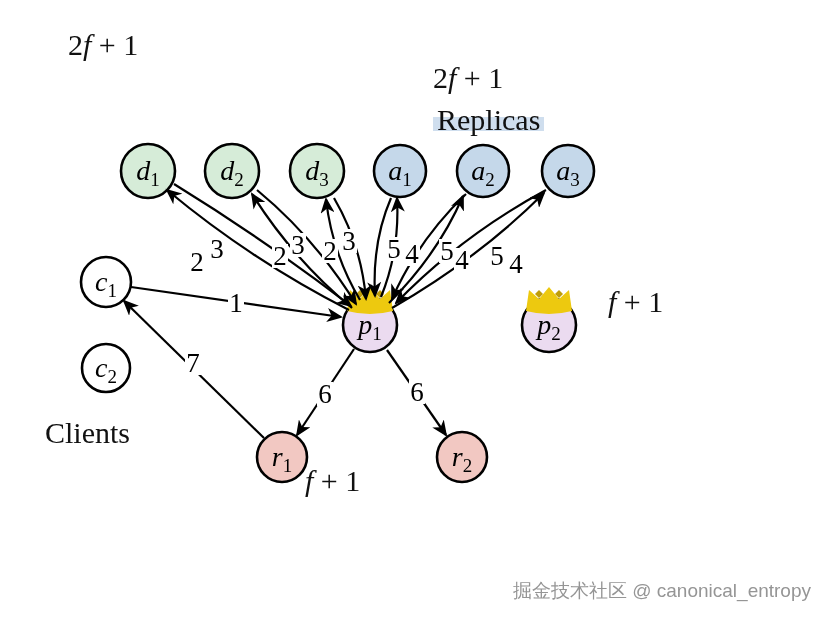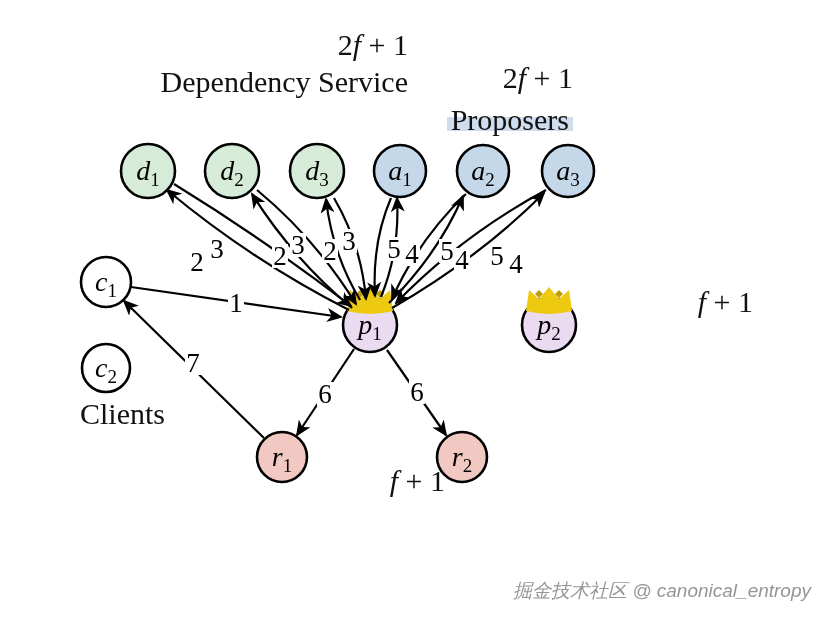--- a/index.html
+++ b/index.html
@@ -1,27 +1,27 @@
 <!DOCTYPE html>
 <html><head>
 <meta charset="utf-8">
 <style>
   html,body { margin:0; padding:0; background:#ffffff; }
   .page {
     position:relative; width:821px; height:622px; background:#ffffff;
     font-family:"Liberation Serif", serif; color:#111; overflow:hidden;
   }
   #diagram { position:absolute; left:0; top:0; }
-  .grp { position:absolute; text-align:right; font-size:30px; line-height:37px; }
+  .grp { position:absolute; text-align:left; font-size:30px; line-height:37px; }
   .grp .mathvar, .mathvar { font-style:italic; }
   .grp-dependency { left:68px;  top:26px;  width:340px; }
   .grp-acceptors  { left:433px; top:57px;  width:140px; line-height:42px; }
   .grp-proposers  { left:608px; top:282px; width:145px; line-height:40px; }
   .grp-replicas   { left:305px; top:462px; width:140px; line-height:38px; }
-  .grp-clients    { left:45px;  top:397px; width:120px; line-height:34px; }
+  .grp-clients    { left:45px;  top:416px; width:120px; line-height:34px; }
   .hl-inline { padding:0 4px; }
   [data-hl] {
     background-image:linear-gradient(to bottom, transparent 42%, var(--hl) 42%, var(--hl) 84%, transparent 84%);
   }
   .hl-block {
     display:block; width:100%;
     background-image:linear-gradient(to bottom, transparent 38%, var(--hl) 38%, var(--hl) 72%, transparent 72%) !important;
   }
   .caption {
     position:absolute; left:33px; top:566px; width:780px;
@@ -121,35 +121,34 @@
       <text x="106" y="291" text-anchor="middle" font-size="28" font-family="&quot;Liberation Serif&quot;, serif" fill="#000000"><tspan font-style="italic">c</tspan><tspan font-size="19" dy="6">1</tspan></text>
       <text x="106" y="377" text-anchor="middle" font-size="28" font-family="&quot;Liberation Serif&quot;, serif" fill="#000000"><tspan font-style="italic">c</tspan><tspan font-size="19" dy="6">2</tspan></text>
       <text x="370" y="334" text-anchor="middle" font-size="28" font-family="&quot;Liberation Serif&quot;, serif" fill="#000000"><tspan font-style="italic">p</tspan><tspan font-size="19" dy="6">1</tspan></text>
       <text x="549" y="334" text-anchor="middle" font-size="28" font-family="&quot;Liberation Serif&quot;, serif" fill="#000000"><tspan font-style="italic">p</tspan><tspan font-size="19" dy="6">2</tspan></text>
       <text x="282" y="466" text-anchor="middle" font-size="28" font-family="&quot;Liberation Serif&quot;, serif" fill="#000000"><tspan font-style="italic">r</tspan><tspan font-size="19" dy="6">1</tspan></text>
       <text x="462" y="466" text-anchor="middle" font-size="28" font-family="&quot;Liberation Serif&quot;, serif" fill="#000000"><tspan font-style="italic">r</tspan><tspan font-size="19" dy="6">2</tspan></text>
     </svg>
 
   <div class="grp grp-dependency">
     <div><span>2</span><span class="mathvar">f</span><span> + 1</span></div>
-    <div>Dependency Service</div>
   </div>
 
   <div class="grp grp-acceptors">
     <div><span>2</span><span class="mathvar">f</span><span> + 1</span></div>
-    <div><span class="hl-inline" data-hl="acceptor_highlight" style="--hl: #cfdeee;">Proposers</span></div>
+    <div><span class="hl-inline" data-hl="acceptor_highlight" style="--hl: #cfdeee;">Replicas</span></div>
   </div>
 
   <div class="grp grp-proposers">
     <div><span></span><span class="mathvar">f</span><span> + 1</span></div>
   </div>
 
   <div class="grp grp-replicas">
     <div><span></span><span class="mathvar">f</span><span> + 1</span></div>
   </div>
 
   <div class="grp grp-clients">
     <div>Clients</div>
   </div>
 
 
-  <div class="watermark" style="color: rgb(138, 138, 138); font-style: italic;">掘金技术社区 @ canonical_entropy</div>
+  <div class="watermark" style="color: rgb(138, 138, 138);">掘金技术社区 @ canonical_entropy</div>
 </div>
 
 </body></html>

